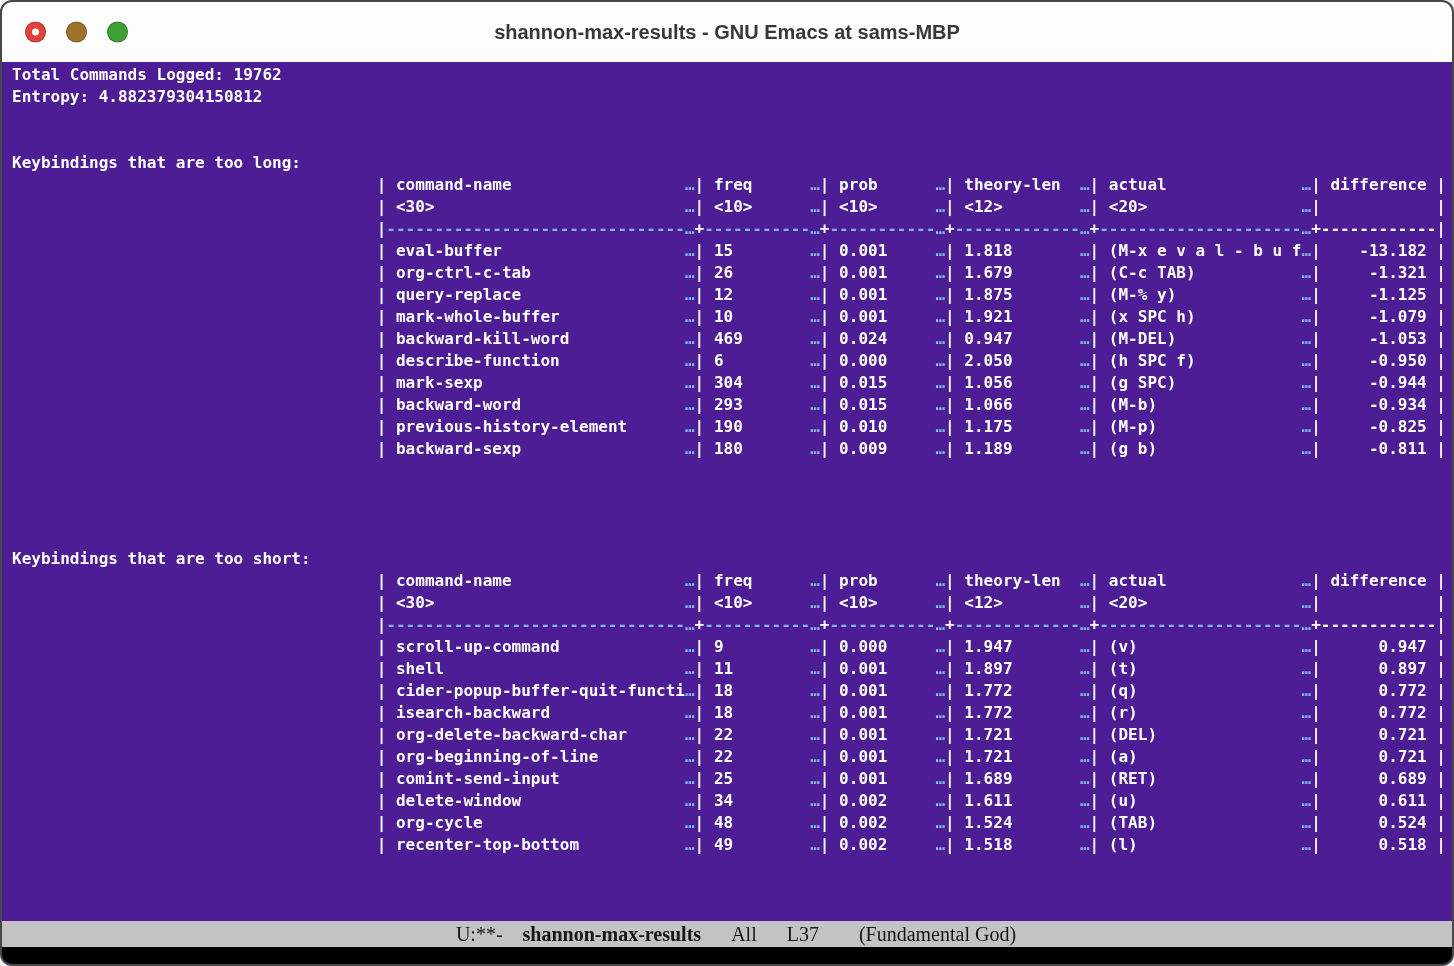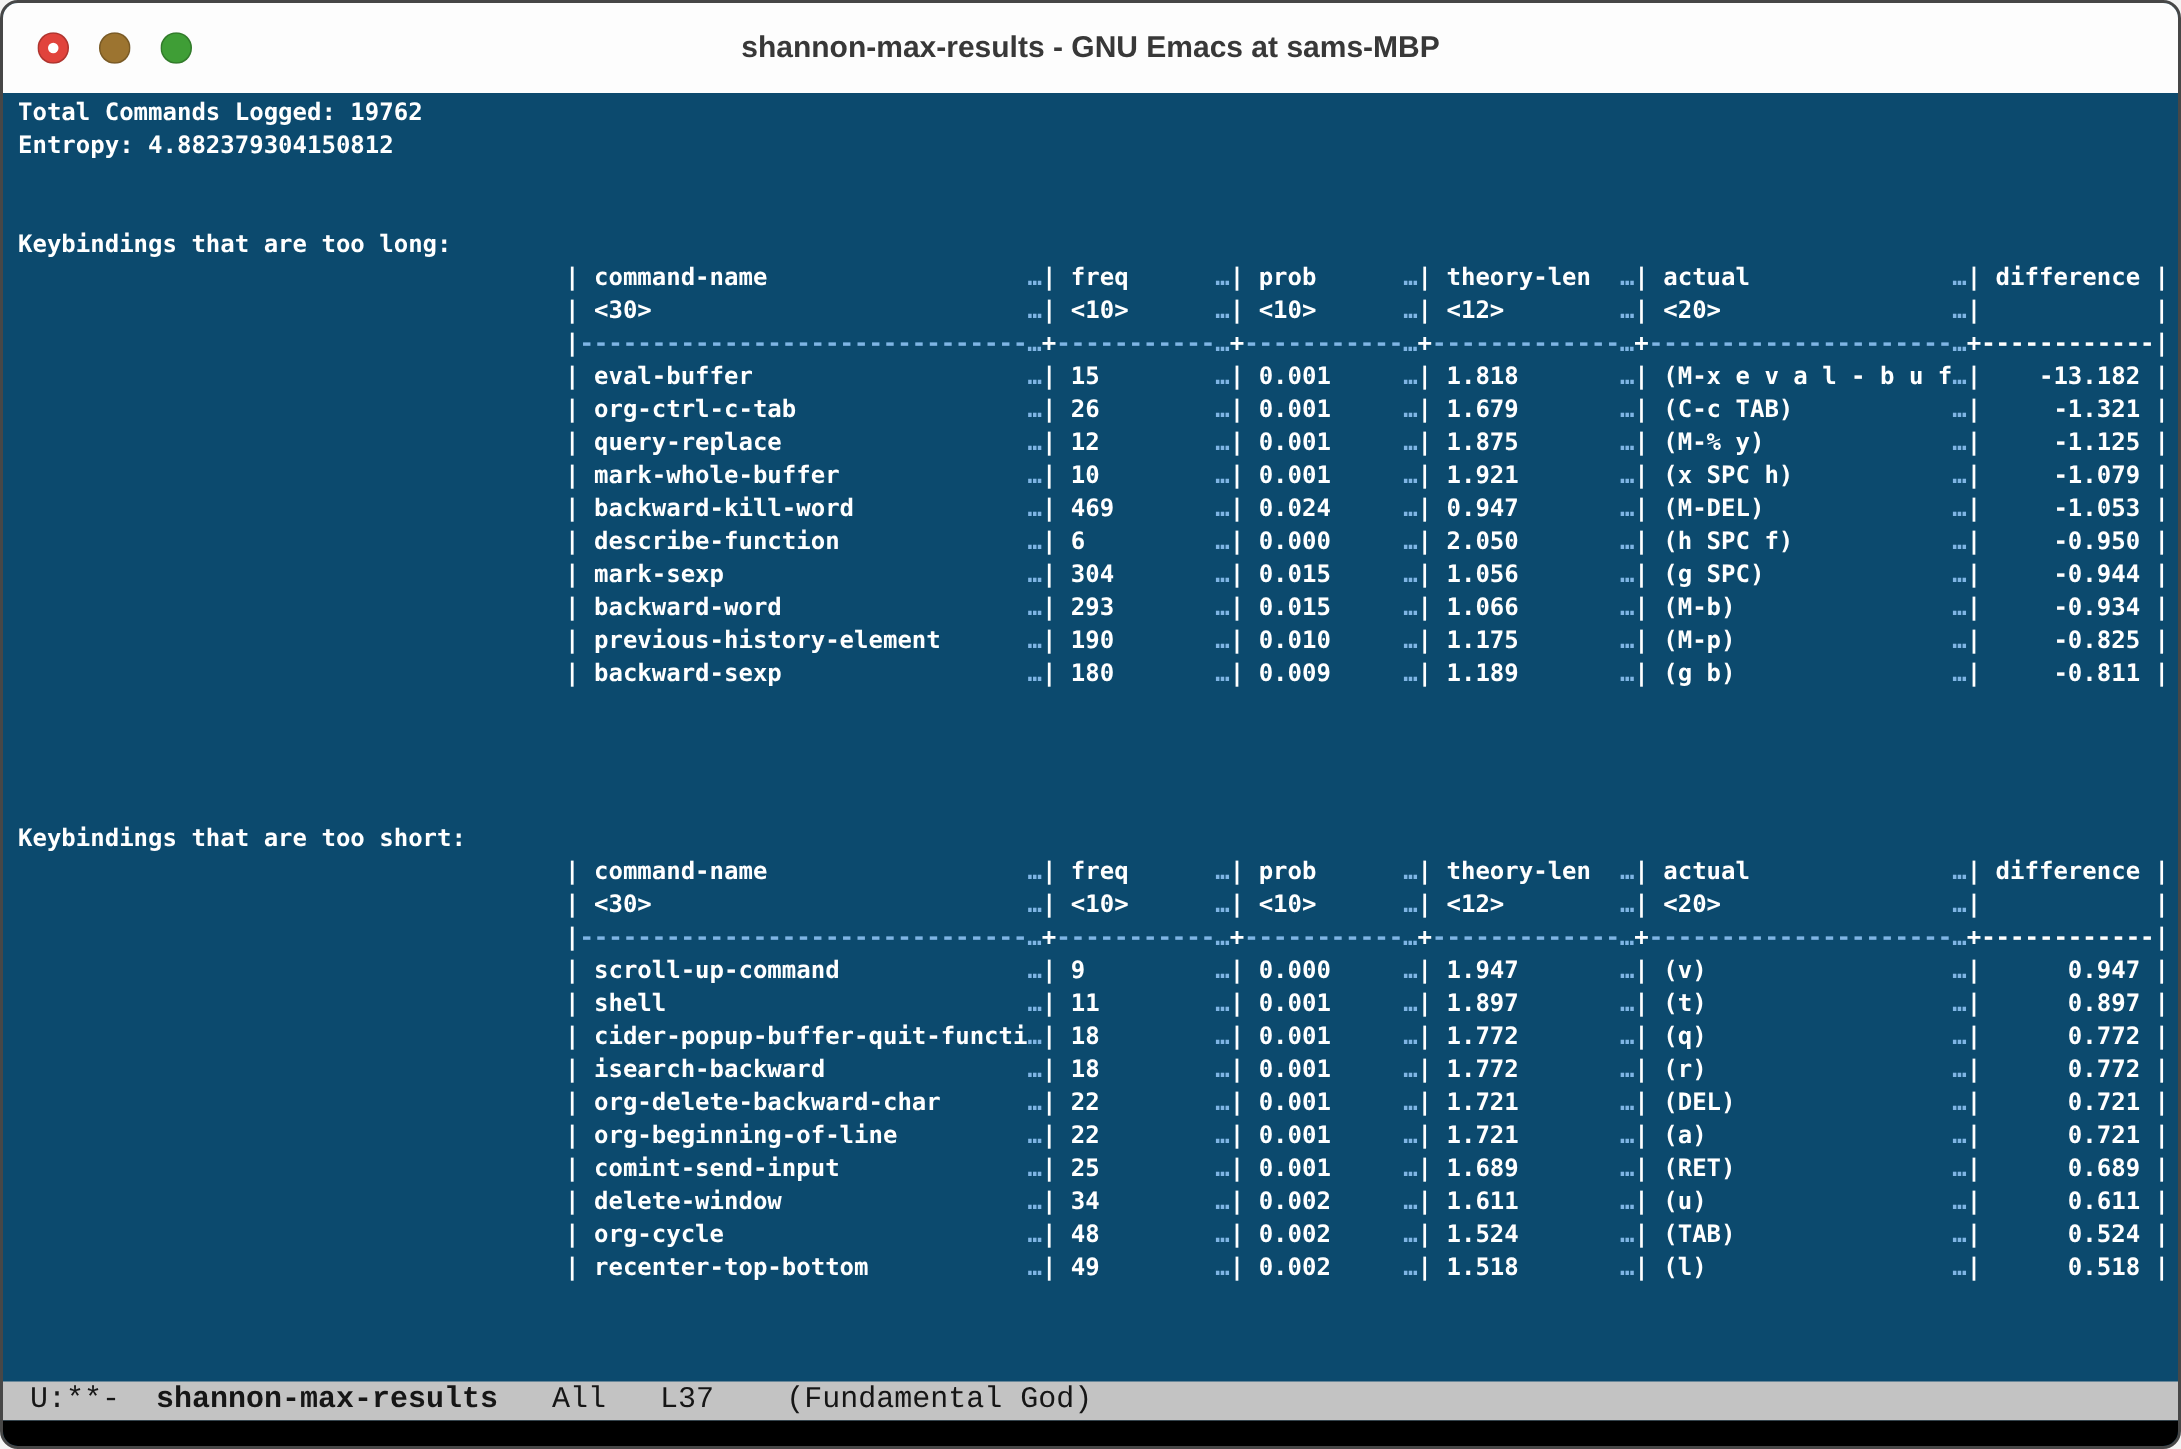--- a/index.html
+++ b/index.html
@@ -6,21 +6,21 @@
     --shrink:#7fb5e4;
     --fg:#ffffff;
     --modeline-bg:#c3c3c3;
   }
   *{box-sizing:border-box;}
   html,body{margin:0;padding:0;background:#f4f4f4;width:1454px;height:966px;overflow:hidden;
     font-family:"Liberation Sans",sans-serif;}
   .window{
     width:1454px;height:966px;
     border:2px solid #474747;border-radius:12px;
-    background:#0c4a6e;overflow:hidden;
+    background:#4c1d95;overflow:hidden;
     display:flex;flex-direction:column;
   }
   .titlebar{
     height:60px;flex:0 0 60px;background:#fdfdfd;
     display:flex;align-items:center;justify-content:center;position:relative;
   }
   .traffic{position:absolute;left:23px;top:50%;transform:translateY(-50%);display:flex;gap:20px;}
   .light{width:21px;height:21px;border-radius:50%;border:1px solid rgba(0,0,0,.22);
     display:flex;align-items:center;justify-content:center;padding:0;}
   .light.close{background:#e1433c;}
@@ -34,22 +34,22 @@
     font-family:"DejaVu Sans Mono",monospace;
     font-size:16px;line-height:22px;font-weight:bold;
     color:var(--fg);white-space:pre;
   }
   .line{height:22px;}
   .line.table{padding-left:4px;text-align:right;}
   .sh{color:var(--shrink);}
   .modeline{
     height:26px;flex:0 0 26px;background:var(--modeline-bg);
     color:#161616;
-    font-family:Liberation Mono, monospace;font-size:20px;line-height:26px;
-    white-space:pre;padding-left:18px;overflow:hidden;
+    font-family:Liberation Serif, serif;font-size:20px;line-height:26px;
+    white-space:pre;padding-left:18px;overflow:hidden;text-align:center;
   }
   .modeline .seg{display:inline-block;}
   .ml-prefix{margin-right:2ch;}
   .ml-buffer{font-weight:bold;margin-right:3ch;}
   .ml-pos{margin-right:3ch;}
   .ml-line{margin-right:4ch;}
   .echo{height:17px;flex:0 0 17px;background:#000;}
 </style>
 </head>
 <body>

